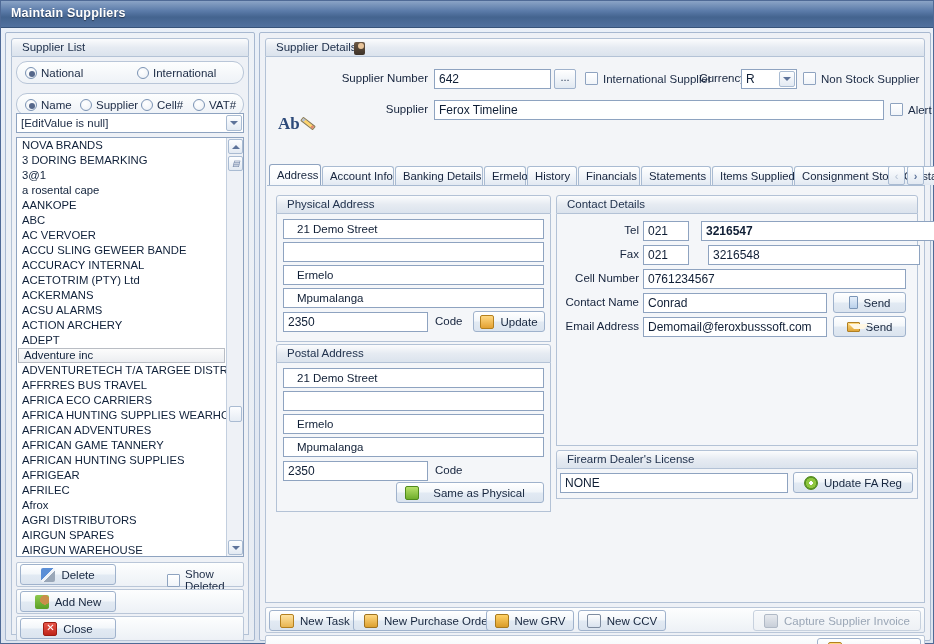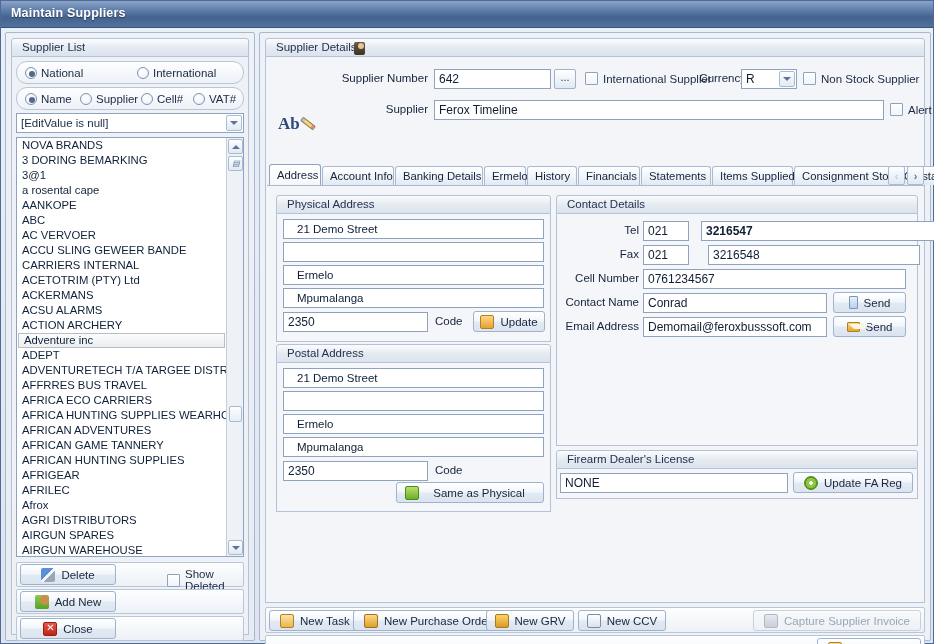--- a/index.html
+++ b/index.html
@@ -69,21 +69,21 @@
   #supplierListBody {
     position: absolute; left: 5px; top: 24px; width: 238px; height: 578px;
     border: 1px solid #b3c2d6; border-top: none; background: #eef1f6;
   }
   .radiorow {
     position: absolute; left: 4px; width: 228px; height: 23px;
     border: 1px solid #b9c6d8; background: linear-gradient(180deg,#fdfefe,#eef2f7);
     border-radius: 11px;
   }
   #radio-scope { top: 4px; }
-  #radio-field { top: 30px; }
+  #radio-field { top: 36px; }
   .radio {
     position: absolute; top: 3px; height: 16px; line-height: 16px;
     display: flex; align-items: center; gap: 4px;
     font-size: 11.5px; color: #1b2a44; white-space: nowrap;
   }
   .rdot {
     width: 12px; height: 12px; border-radius: 50%;
     border: 1px solid #7b93b4;
     background: radial-gradient(circle at 40% 35%, #ffffff 0%, #f1f4f8 70%, #dde4ee 100%);
     display: inline-block; position: relative; flex: none;
@@ -337,27 +337,27 @@
       <div id="listwrap">
         <div id="listinner">
             <div class="litem"> NOVA BRANDS</div>
             <div class="litem">3 DORING BEMARKING</div>
             <div class="litem">3@1</div>
             <div class="litem">a rosental cape</div>
             <div class="litem">AANKOPE</div>
             <div class="litem">ABC</div>
             <div class="litem">AC VERVOER</div>
             <div class="litem">ACCU SLING GEWEER BANDE</div>
-            <div class="litem">CARRIERS INTERNAL</div>
+            <div class="litem">ACCURACY INTERNAL</div>
             <div class="litem">ACETOTRIM (PTY) Ltd</div>
             <div class="litem">ACKERMANS</div>
             <div class="litem">ACSU ALARMS</div>
             <div class="litem">ACTION ARCHERY</div>
+            <div class="litem">ADEPT</div>
             <div class="litem sel">Adventure inc</div>
-            <div class="litem">ADEPT</div>
             <div class="litem">ADVENTURETECH T/A TARGEE DISTRIBUT</div>
             <div class="litem">AFFRRES BUS TRAVEL</div>
             <div class="litem">AFRICA ECO CARRIERS</div>
             <div class="litem">AFRICA HUNTING SUPPLIES WEARHO</div>
             <div class="litem">AFRICAN ADVENTURES</div>
             <div class="litem">AFRICAN GAME TANNERY</div>
             <div class="litem">AFRICAN HUNTING SUPPLIES</div>
             <div class="litem">AFRIGEAR</div>
             <div class="litem">AFRILEC</div>
             <div class="litem">Afrox</div>

